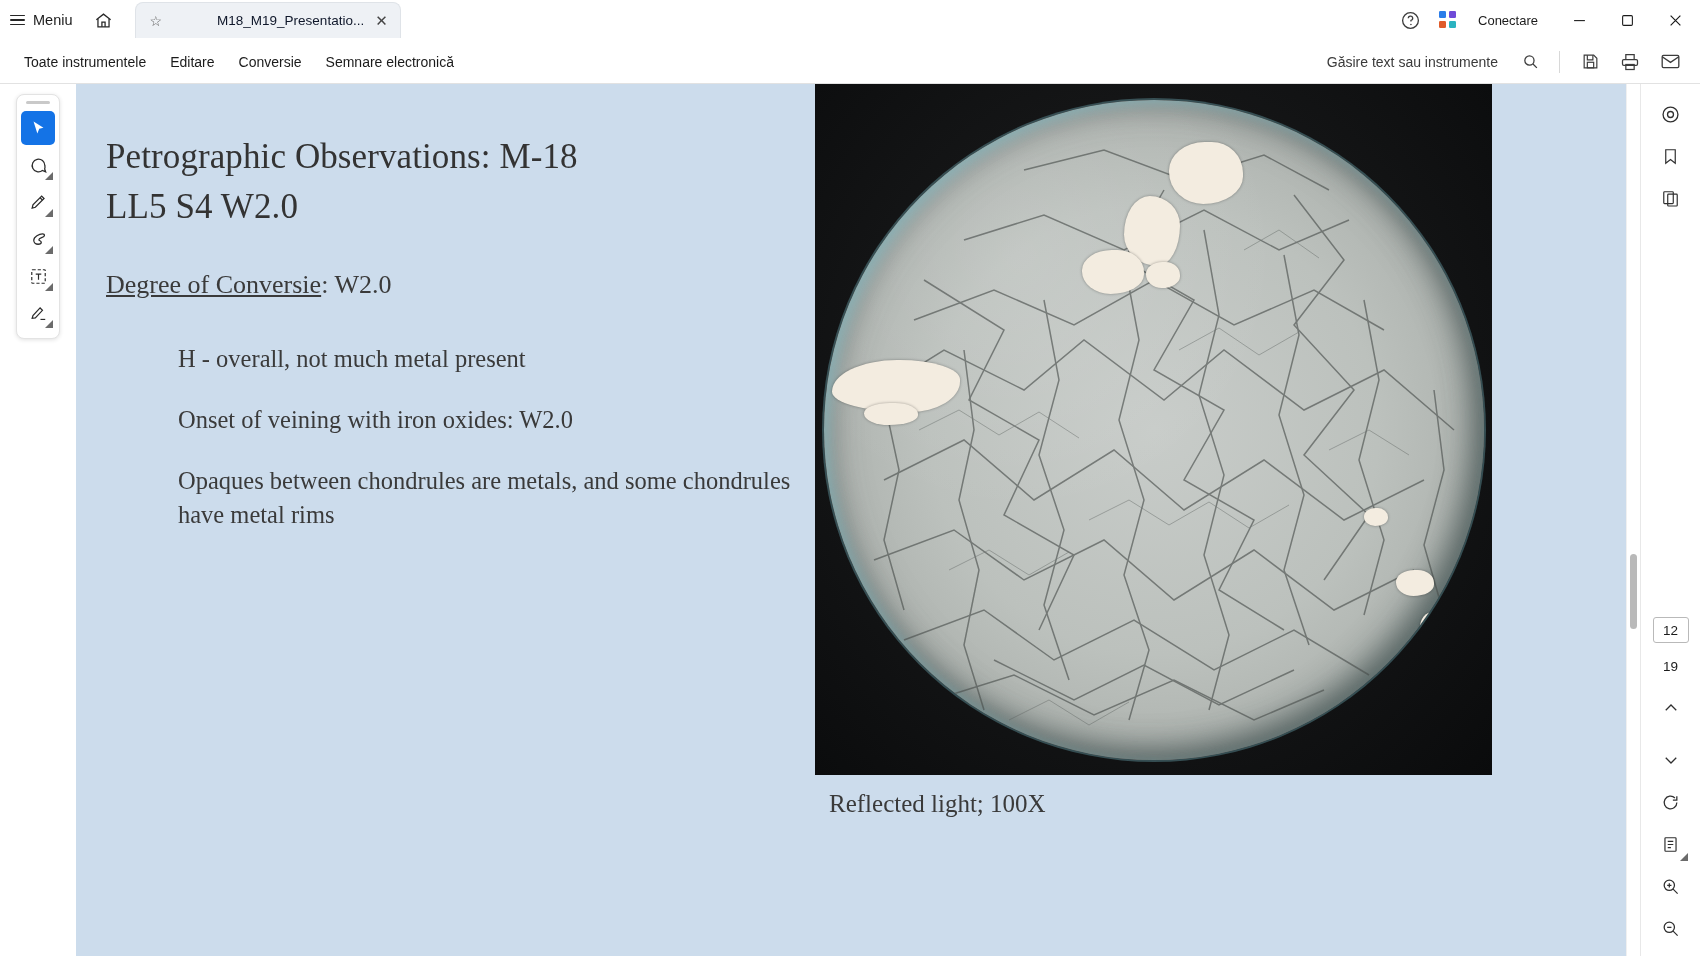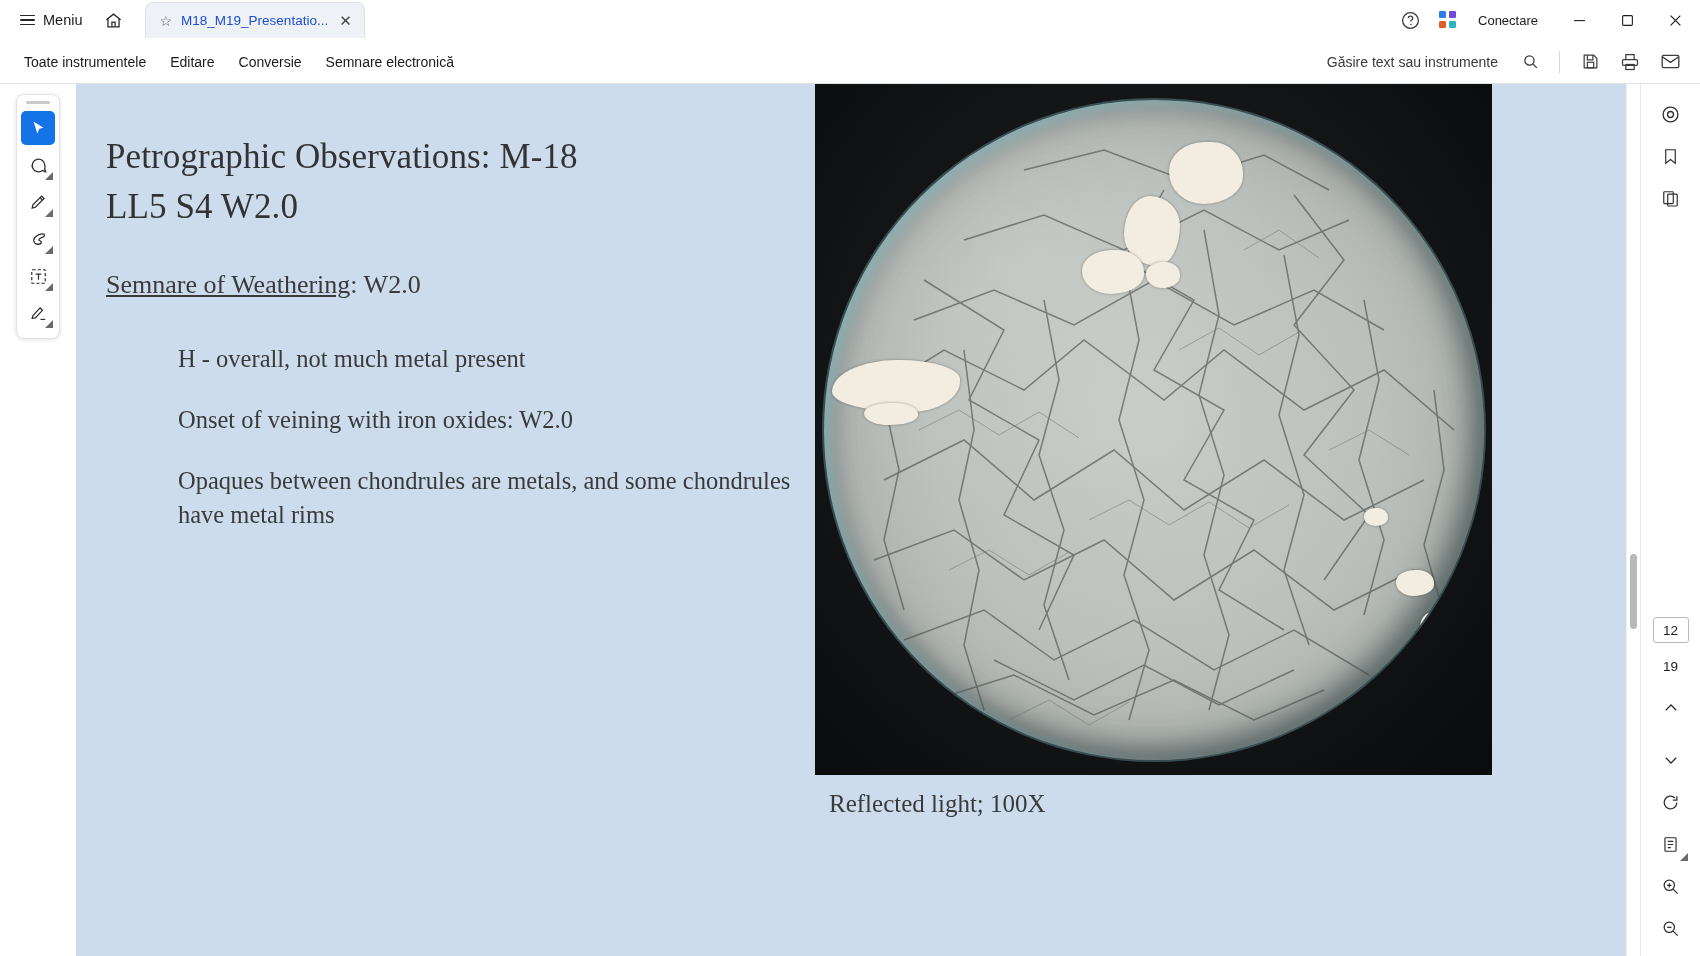--- a/index.html
+++ b/index.html
@@ -9,41 +9,41 @@
     background: #ffffff;
     overflow: hidden;
   }
   .app { width: 1700px; height: 956px; display: flex; flex-direction: column; background:#fff; }
 
   
   .titlebar {
     height: 40px; min-height:40px; display: flex; align-items: flex-end;
     background: #ffffff; position: relative;
   }
-  .tb-left { display:flex; align-items:center; height:40px; padding-left:10px; gap:4px;justify-content:center; }
+  .tb-left { display:flex; align-items:center; height:40px; gap:4px;justify-content:center; }
   .menu-btn {
     display:flex; align-items:center; gap:8px; height:30px; padding:0 10px;
     font-size:14.5px; color:#1b1b1b; border-radius:4px; cursor:pointer;
   }
   .hamburger { display:inline-flex; flex-direction:column; gap:3px; width:15px; }
   .hamburger i { display:block; height:1.6px; background:#262626; border-radius:1px; }
   .home-btn {
     width:34px; height:32px; display:flex; align-items:center; justify-content:center;
     border-radius:4px; cursor:pointer;
   }
 
   .tab {
     position:relative; display:flex; align-items:center; gap:9px;
     height:36px; margin-left:10px; padding:0 10px 0 14px; min-width:210px;
     background:#eef1f5; border-radius:8px 8px 0 0; cursor:pointer;
     border:1px solid #dfe3e8; border-bottom:none;
   }
   .tab .tab-title {
-    font-size:13.5px; color:#1d4ed8; white-space:nowrap; overflow:hidden;
-    text-overflow:ellipsis; max-width:150px;
+    font-size:13.5px; color:#0f172a; white-space:nowrap; overflow:hidden;
+    text-overflow:ellipsis; max-width:150px;margin-left:46px;
   }
   .tab .star { color:#5a5a5a; font-size:14px; line-height:1; }
   .tab .close { margin-left:auto; font-size:15px; color:#444; padding:0 2px; line-height:1; }
 
   .tb-right {
     margin-left:auto; display:flex; align-items:center; height:40px; gap:2px; padding-right:2px;
   }
   .icon-btn {
     width:36px; height:34px; display:flex; align-items:center; justify-content:center;
     border-radius:4px; cursor:pointer; color:#3c3c3c;
@@ -351,21 +351,21 @@
     <div class="doc-area">
       <div class="slide">
         <div class="slide-inner">
 
           <div class="slide-title">
             <span>Petrographic Observations: M-18</span><br>
             <span>LL5 S4 </span><b>W2.0</b>
           </div>
 
           <div class="line-deg">
-            <span class="u">Semnare of Weathering</span><span>: W2.0</span>
+            <span class="u">Degree of Conversie</span><span>: W2.0</span>
           </div>
 
           <div class="bullets">
             <div class="bullet">H - overall, not much metal present</div>
             <div class="bullet">Onset of veining with iron oxides: W2.0</div>
             <div class="bullet">Opaques between chondrules are metals, and some chondrules have metal rims</div>
           </div>
 
           <div class="photo-wrap">
             <div class="photo">

